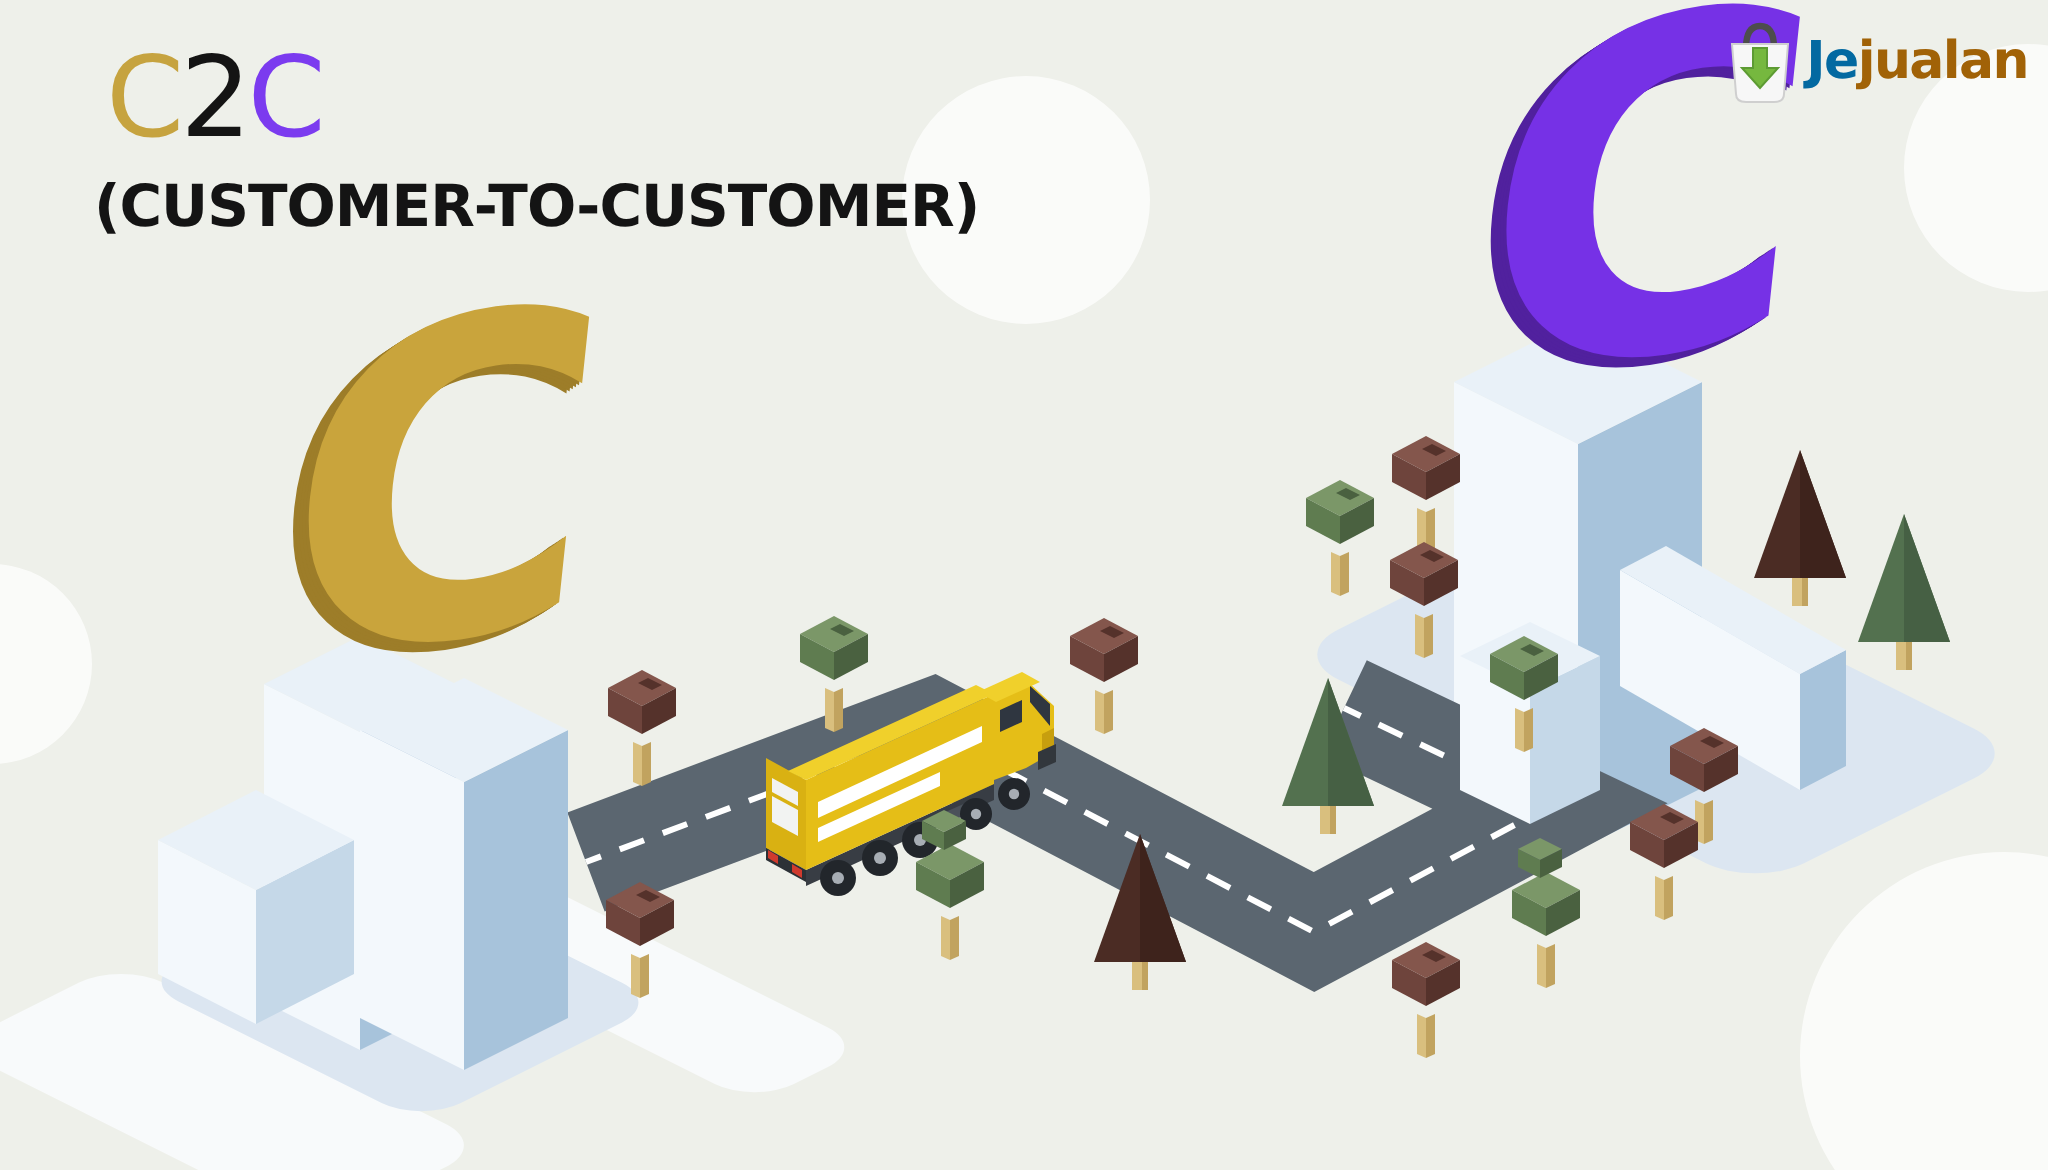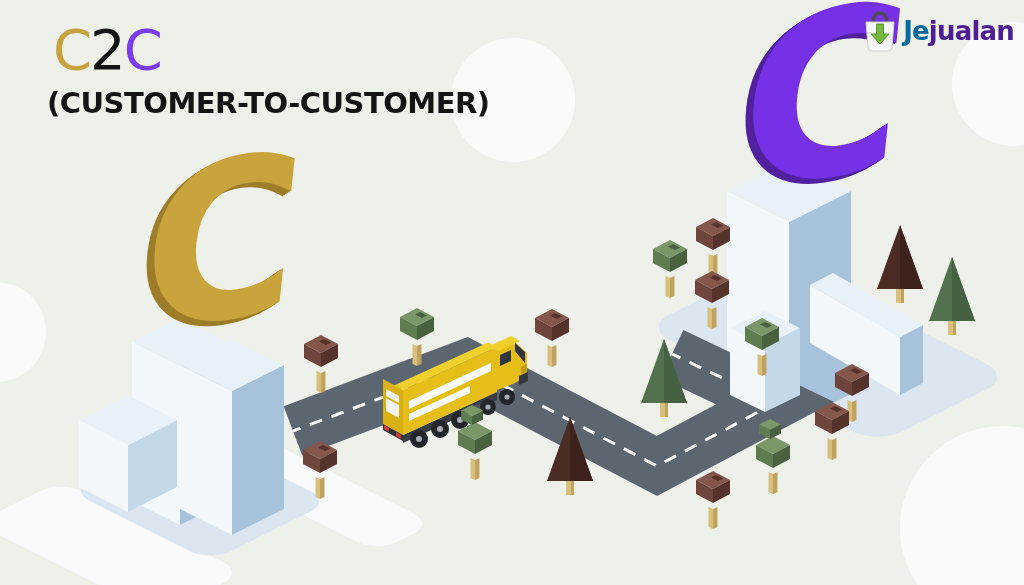--- a/index.html
+++ b/index.html
@@ -4,21 +4,21 @@
 <style>
   html,body{margin:0;padding:0;}
   body{font-family:"DejaVu Sans","Liberation Sans",sans-serif;}
   #stage{position:relative;width:1024px;height:585px;overflow:hidden;background:#eef0ea;}
   #scene{position:absolute;left:0;top:0;}
   .hdr{position:absolute;left:53px;top:22px;font-size:56px;font-weight:normal;letter-spacing:-2px;line-height:1;}
   .hdr .g{color:#c6a33f;} .hdr .b{color:#141414;} .hdr .p{color:#7b3bef;}
   .sub{position:absolute;left:47px;top:86px;font-size:29px;font-weight:bold;color:#141414;letter-spacing:-0.5px;white-space:nowrap;text-align:center;}
   .logo{position:absolute;right:10px;top:9px;display:flex;align-items:center;gap:3px;}
   .logo-text{font-size:26px;font-weight:bold;letter-spacing:-0.8px;}
-  .logo-text .je{color:#0369a1;} .logo-text .rest{color:#4c1d95;}
+  .logo-text .je{color:#0369a1;} .logo-text .rest{color:#a16207;}
 </style>
 </head>
 <body>
 
 <div id="stage">
 
   <svg id="scene" width="1024" height="585" viewBox="0 0 1024 585">
     <defs>
       <g id="def-cube-tree">
         <polygon points="-4.5,-20 0,-18 0,2 -4.5,0" fill="#d9bf7e"></polygon>

